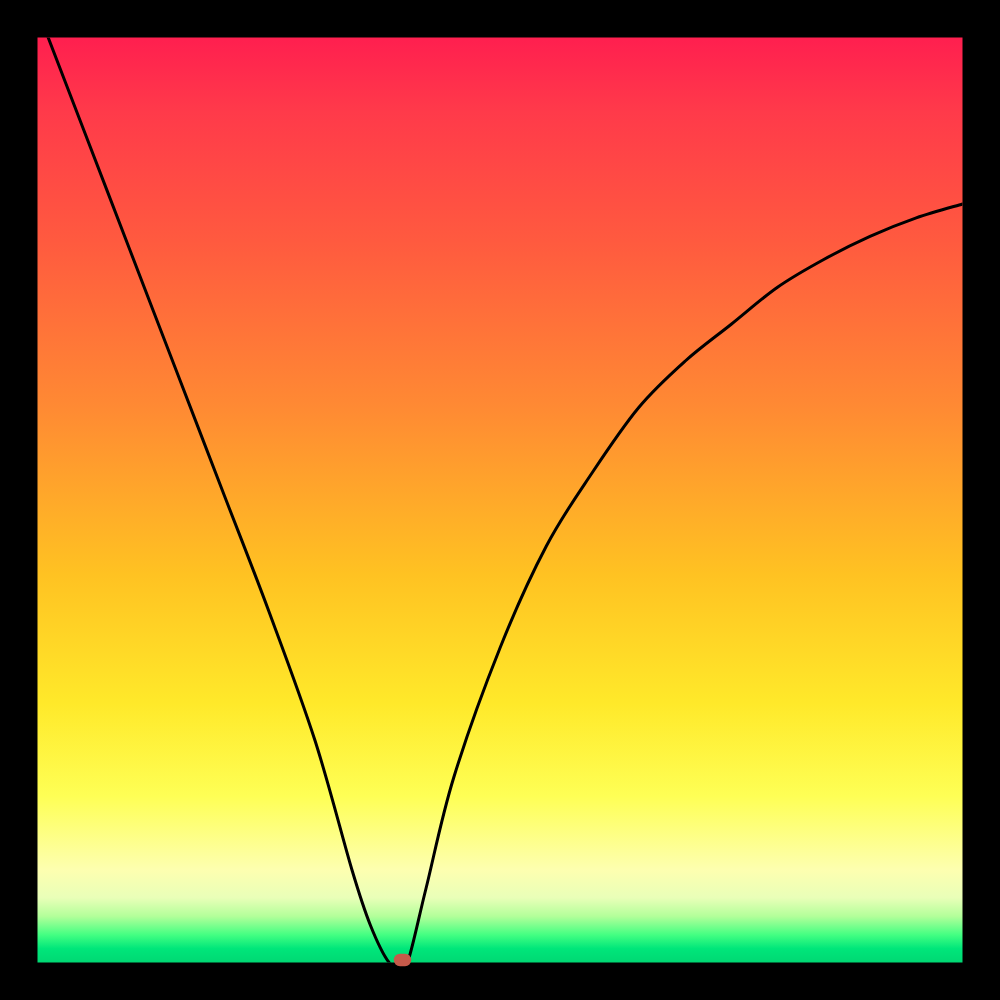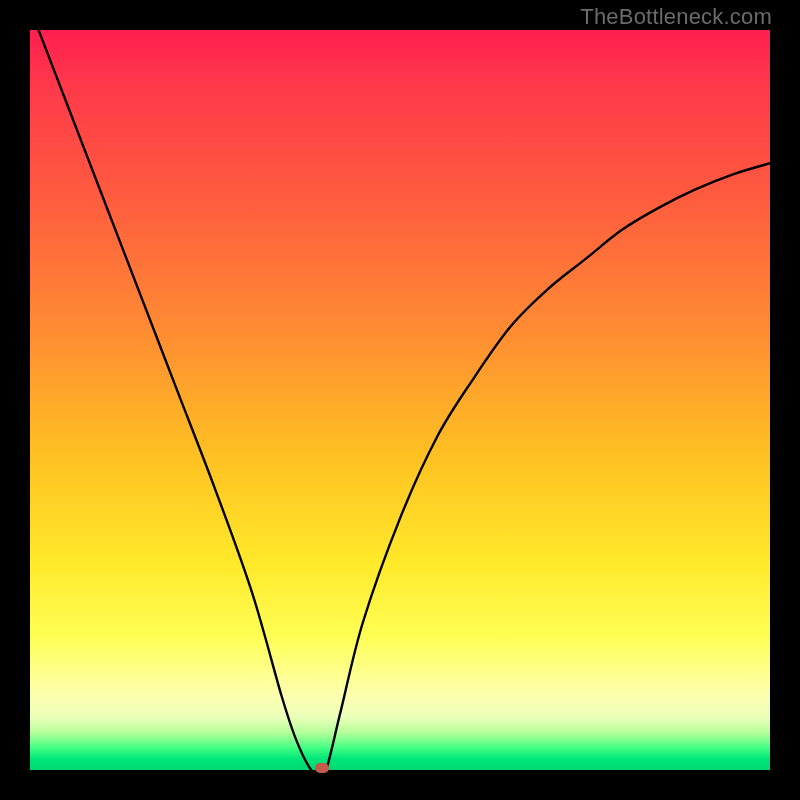--- a/index.html
+++ b/index.html
@@ -63,20 +63,19 @@
     height: 10px;
     border-radius: 5px / 5px;
     background: #c65a4a;
     transform: translate(-50%, -50%);
   }
 </style>
 </head>
 <body>
 
 <div class="frame">
-  <div class="watermark">TheBottleneck.com</div>
   <div class="plot-area">
     <svg class="curve" viewBox="0 0 740 740" preserveAspectRatio="none">
       <path id="curve-path" fill="none" stroke="#000" stroke-width="2.4" stroke-linecap="round" stroke-linejoin="round" d="M 0.00 -22.20 C 6.17 -6.17, 24.67 41.93, 37.00 74.00 C 49.33 106.07, 61.67 138.13, 74.00 170.20 C 86.33 202.27, 98.67 234.33, 111.00 266.40 C 123.33 298.47, 135.67 330.53, 148.00 362.60 C 160.33 394.67, 172.67 425.50, 185.00 458.80 C 197.33 492.10, 210.90 527.87, 222.00 562.40 C 233.10 596.93, 244.20 641.33, 251.60 666.00 C 259.00 690.67, 261.47 698.07, 266.40 710.40 C 271.33 722.73, 277.50 735.07, 281.20 740.00 C 284.90 744.93, 286.13 740.00, 288.60 740.00 C 291.07 740.00, 292.30 749.87, 296.00 740.00 C 299.70 730.13, 304.63 705.47, 310.80 680.80 C 316.97 656.13, 323.13 624.07, 333.00 592.00 C 342.87 559.93, 357.67 519.23, 370.00 488.40 C 382.33 457.57, 394.67 430.43, 407.00 407.00 C 419.33 383.57, 431.67 366.30, 444.00 347.80 C 456.33 329.30, 468.67 310.80, 481.00 296.00 C 493.33 281.20, 505.67 270.10, 518.00 259.00 C 530.33 247.90, 542.67 239.27, 555.00 229.40 C 567.33 219.53, 579.67 208.43, 592.00 199.80 C 604.33 191.17, 616.67 184.38, 629.00 177.60 C 641.33 170.82, 653.67 164.65, 666.00 159.10 C 678.33 153.55, 690.67 148.62, 703.00 144.30 C 715.33 139.98, 733.83 135.05, 740.00 133.20"></path>
     </svg>
     <div id="marker" class="marker" style="left: 292.3px; top: 738px;"></div>
   </div>
 </div>
 
 </body></html>

